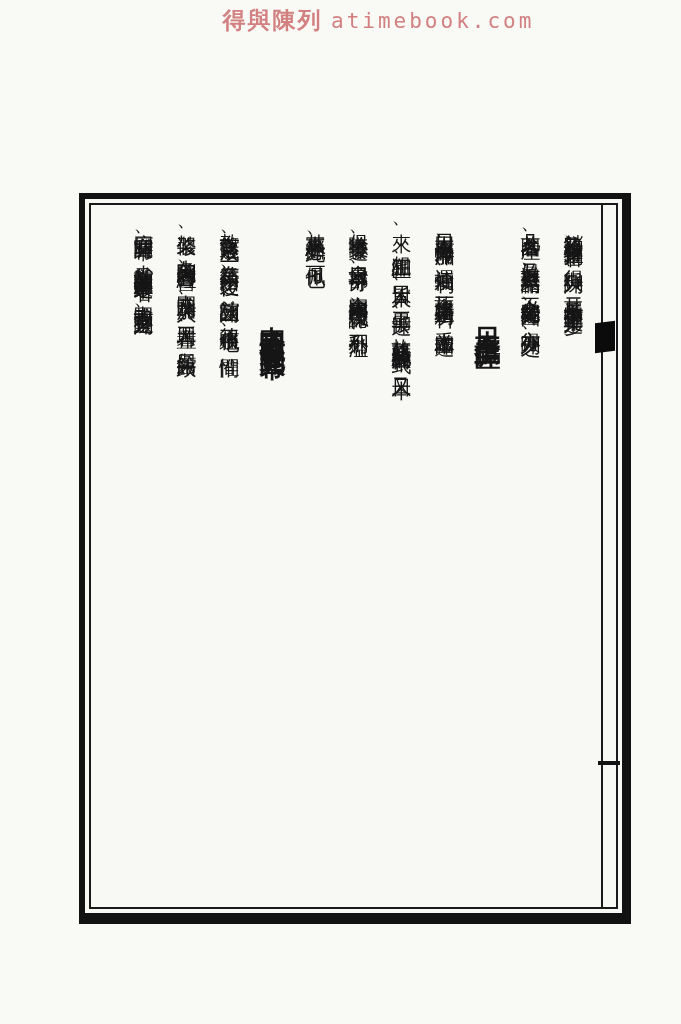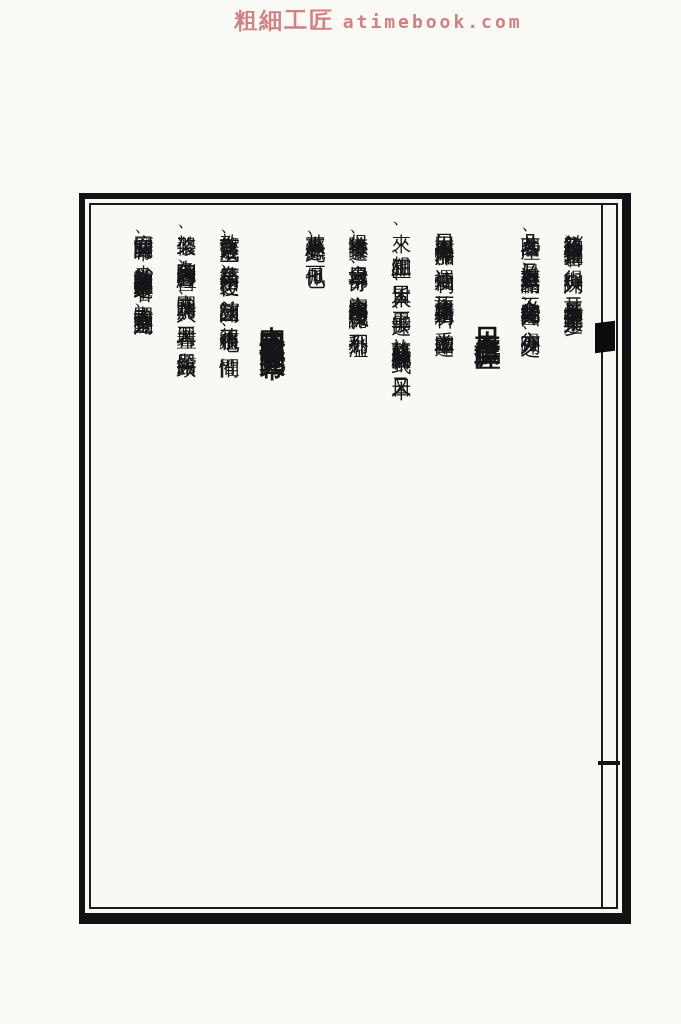--- a/index.html
+++ b/index.html
@@ -10,21 +10,21 @@
   }
   .watermark{
     position:absolute;top:5px;left:0;width:100%;box-sizing:border-box;
     padding-left:76px;text-align:center;
     color:#d28080;font-size:23px;font-weight:bold;letter-spacing:2px;
     font-family:"Liberation Sans","DejaVu Sans",sans-serif;
     white-space:nowrap;
   }
   .watermark .site-url{
     font-family:"DejaVu Sans Mono","Liberation Mono",monospace;
-    font-size:18px;font-weight:bold;letter-spacing:3px;
+    font-size:21px;font-weight:normal;letter-spacing:3px;
   }
   .frame-outer{
     position:absolute;left:79px;top:193px;width:552px;height:731px;
     box-sizing:border-box;background:#f8f8f4;
     border:6px solid #121212;
     border-right-width:9px;border-bottom-width:11px;
   }
   .frame-inner{
     position:absolute;left:4px;top:4px;right:4px;bottom:4px;
     border:2px solid #1a1a1a;
@@ -53,21 +53,21 @@
   }
   .mid-dash{
     position:absolute;top:556px;left:-5px;width:22px;height:4px;
     background:#131313;
   }
 </style>
 </head>
 <body>
 
 <div class="watermark">
-  <span>粗細工匠</span>
+  <span>得與陳列</span>
   <span> </span>
   <span class="site-url">atimebook.com</span>
 </div>
 
 <div class="frame-outer">
   <div class="frame-inner">
     <div class="text-area" id="text-area">
         <div class="text-col">銷路及日後有望推銷者、得與陳列、其二爲展示中國近年工業進步、</div>
         <div class="text-col">凡著名國產、及最近自製工業精品、不必定能銷行外國、亦得陳列之、</div>
         <div class="text-col header">日本自攜工匠</div>

